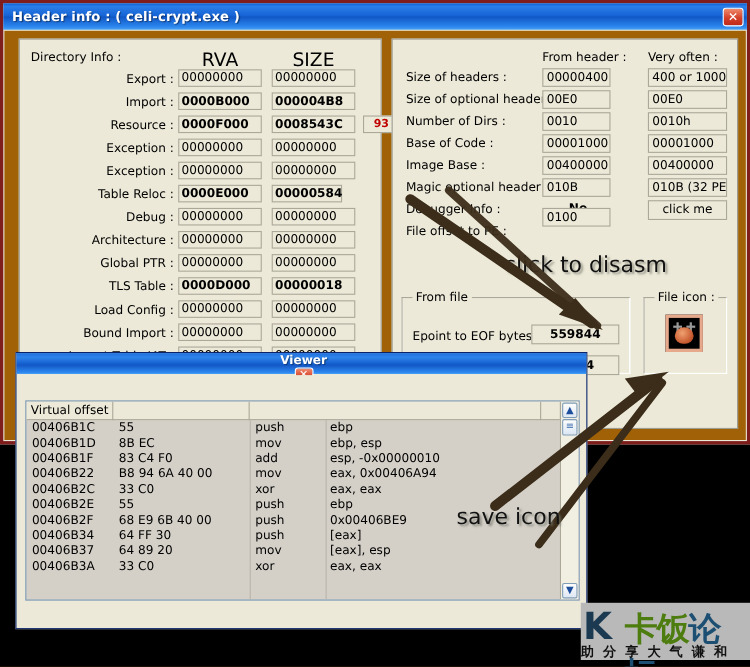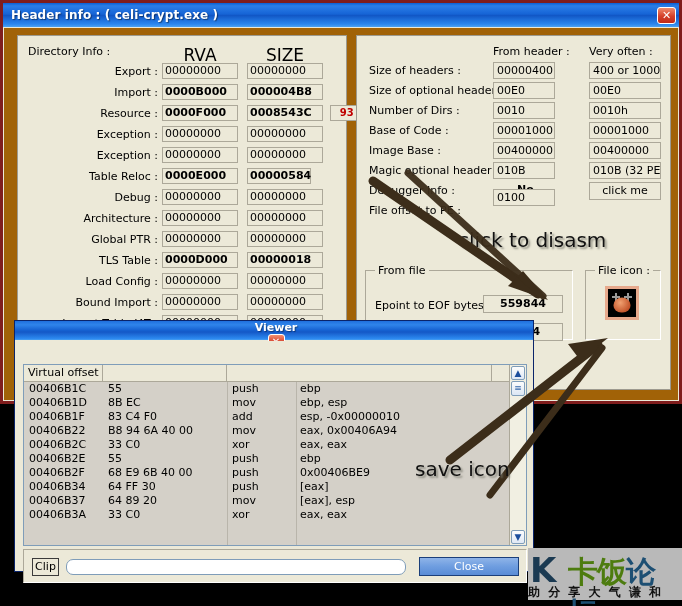--- a/index.html
+++ b/index.html
@@ -330,25 +330,20 @@
           </div>
       </div>
 
       <div class="vscroll">
         <span class="sbtn" style="top:1px;">▲</span>
         <span class="sthumb">≡</span>
         <span class="sbtn" style="bottom:1px;">▼</span>
       </div>
     </div>
 
-    <div class="bottom-pane">
-      <div class="clipbtn">Clip</div>
-      <input class="clipinput" type="text" value="" style="">
-      <div class="closebtn">Close</div>
-    </div>
   </div>
 </div>
 
 <svg class="arrow" style="left:340px;top:300px;width:342px;height:200px;" viewBox="0 0 342 200">
   <path d="M110,160 L258,45" stroke="#3c2d1a" stroke-width="9" fill="none" stroke-linecap="round"></path>
   <path d="M268,38 L228,44 L240,60 Z" fill="#3c2d1a"></path>
   <path d="M150,195 L262,48" stroke="#3c2d1a" stroke-width="7" fill="none" stroke-linecap="round"></path>
 </svg>
 <span class="anno-txt" style="left:392px;top:457px;margin-left:23px;">save icon</span>
 

